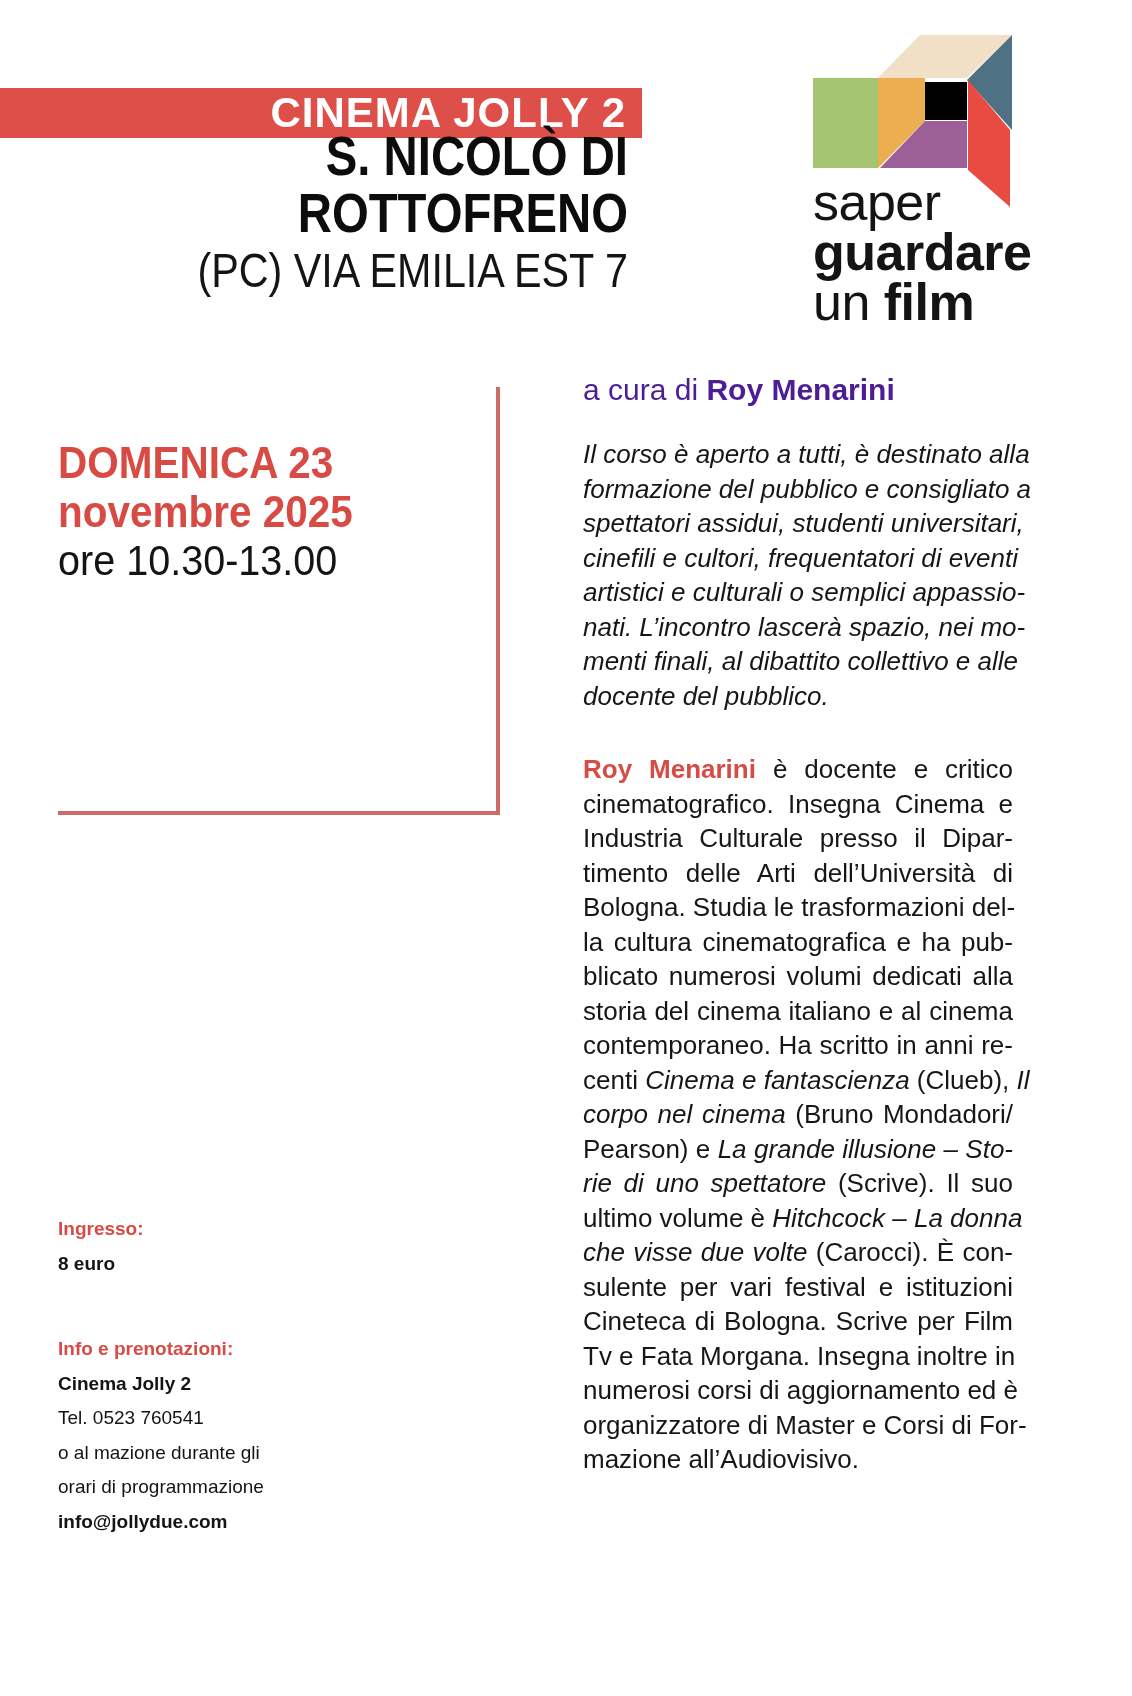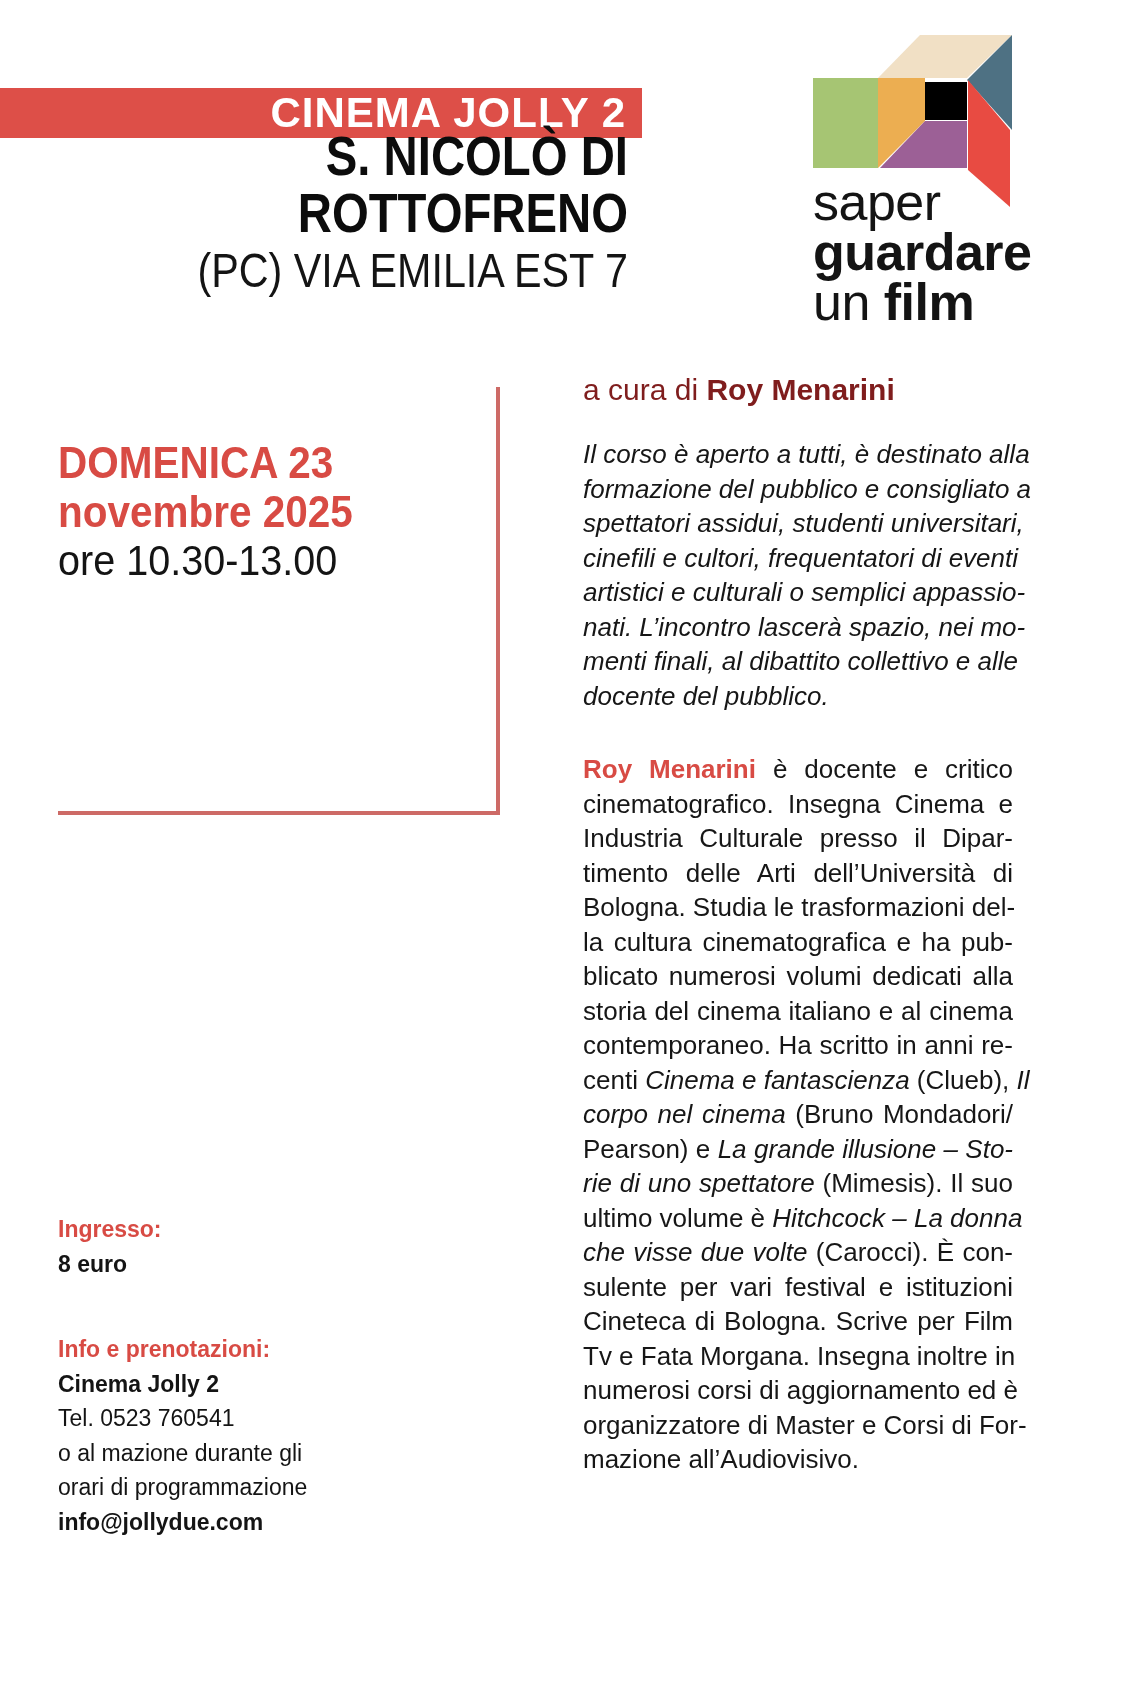--- a/index.html
+++ b/index.html
@@ -28,37 +28,37 @@
   }
   .logo-text .bold{font-weight:bold;}
   
   .date-block{position:absolute;left:58px;top:438px;transform:scaleX(0.92);transform-origin:0 0;white-space:nowrap;}
   .date-red{font-size:44px;font-weight:bold;color:#d84b44;line-height:49px;}
   .date-time{font-size:43px;font-weight:normal;color:#141414;line-height:49px;}
   
   .bracket-v{position:absolute;left:496px;top:387px;width:4px;height:426px;background:#cd6a66;}
   .bracket-h{position:absolute;left:58px;top:811px;width:442px;height:4px;background:#cd6a66;}
   
-  .curator{position:absolute;left:583px;top:373px;font-size:30px;color:#7f1d1d;}
+  .curator{position:absolute;left:583px;top:373px;font-size:30px;color:#4c1d95;}
   .curator .bold{font-weight:bold;}
   .justify-col{position:absolute;left:583px;width:430px;}
   .justify-col .line{
     font-size:26px;line-height:34.5px;color:#161616;
     text-align:justify;text-align-last:justify;white-space:nowrap;
   }
   .justify-col .line.last{text-align-last:left;}
   .intro-col{top:437px;}
   .bio-col{top:752px;}
   .sr{font-style:normal;font-weight:normal;}
   .si{font-style:italic;font-weight:normal;margin-top:23px;}
   .sb{font-weight:bold;}
   .srb{font-weight:bold;color:#d84b44;}
   
   .left-lines{position:absolute;left:58px;}
-  .left-lines .line{font-size:23px;line-height:34.5px;text-align:left;color:#141414;}
+  .left-lines .line{font-size:19px;line-height:34.5px;text-align:left;color:#141414;}
   .tickets-block{top:1212px;}
   .info-block{top:1332px;}
 </style>
 </head>
 <body>
 
 <div id="page">
 
   <div class="banner">
     <span>CINEMA JOLLY 2</span>
@@ -116,21 +116,21 @@
       <div class="line"><span class="sr">Industria Culturale presso il Dipar-</span></div>
       <div class="line"><span class="sr">timento delle Arti dell’Università di</span></div>
       <div class="line"><span class="sr">Bologna. Studia le trasformazioni del-</span></div>
       <div class="line"><span class="sr">la cultura cinematografica e ha pub-</span></div>
       <div class="line"><span class="sr">blicato numerosi volumi dedicati alla</span></div>
       <div class="line"><span class="sr">storia del cinema italiano e al cinema</span></div>
       <div class="line"><span class="sr">contemporaneo. Ha scritto in anni re-</span></div>
       <div class="line"><span class="sr">centi </span><span class="si">Cinema e fantascienza</span><span class="sr"> (Clueb), </span><span class="si">Il</span></div>
       <div class="line"><span class="si">corpo nel cinema</span><span class="sr"> (Bruno Mondadori/</span></div>
       <div class="line"><span class="sr">Pearson) e </span><span class="si">La grande illusione – Sto-</span></div>
-      <div class="line"><span class="si">rie di uno spettatore</span><span class="sr"> (Mimesis). Il suo</span></div>
+      <div class="line"><span class="si">rie di uno spettatore</span><span class="sr"> (Scrive). Il suo</span></div>
       <div class="line"><span class="sr">ultimo volume è </span><span class="si">Hitchcock – La donna</span></div>
       <div class="line"><span class="si">che visse due volte</span><span class="sr"> (Carocci). È con-</span></div>
       <div class="line"><span class="sr">sulente per vari festival e istituzioni</span></div>
       <div class="line"><span class="sr">Cineteca di Bologna. Scrive per Film</span></div>
       <div class="line"><span class="sr">Tv e Fata Morgana. Insegna inoltre in</span></div>
       <div class="line"><span class="sr">numerosi corsi di aggiornamento ed è</span></div>
       <div class="line"><span class="sr">organizzatore di Master e Corsi di For-</span></div>
       <div class="line last"><span class="sr">mazione all’Audiovisivo.</span></div>
     </div>
 

